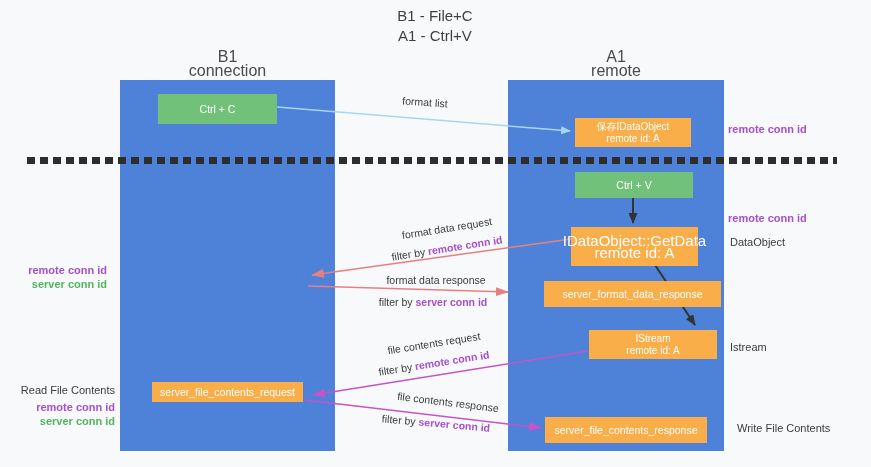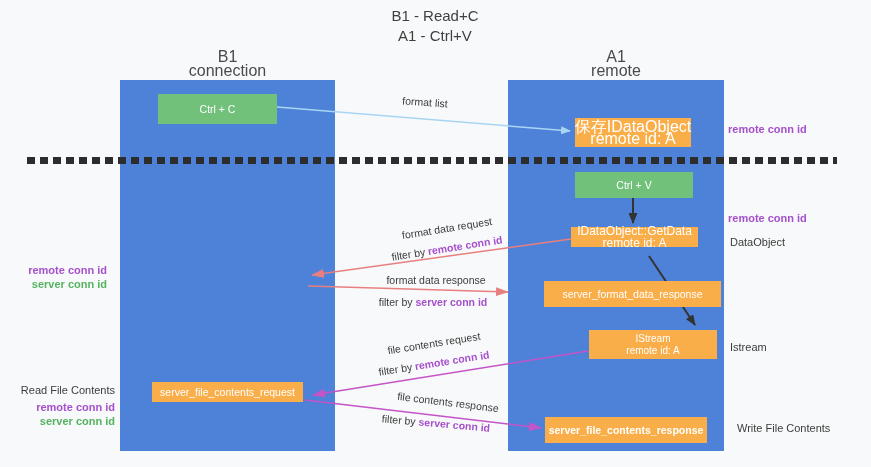--- a/index.html
+++ b/index.html
@@ -29,21 +29,21 @@
   .greenlbl{color:#54b45f;font-weight:bold;}
   .sidelbl{z-index:5;font-size:11px;line-height:14px;white-space:nowrap;}
   .rightalign{text-align:right;}
 </style>
 </head>
 <body>
 
 <div class="stage">
 
   <div class="abs title">
-    <div>B1 - Read+C</div>
+    <div>B1 - File+C</div>
     <div>A1 - Ctrl+V</div>
   </div>
 
   <div class="abs col-header" style="left:120px;width:215px;">
     <div>B1</div>
     <div>connection</div>
   </div>
   <div class="abs col-header" style="left:508px;width:216px;">
     <div>A1</div>
     <div>remote</div>
@@ -75,49 +75,49 @@
     <line x1="571" y1="239" x2="312" y2="275" stroke="#e87f7f" stroke-width="1.5" marker-end="url(#ah-salmon)"></line>
     <line x1="308" y1="286" x2="508" y2="292" stroke="#e87f7f" stroke-width="1.5" marker-end="url(#ah-salmon)"></line>
     <line x1="588" y1="351" x2="313" y2="395" stroke="#c454c8" stroke-width="1.5" marker-end="url(#ah-magenta)"></line>
     <line x1="305" y1="400" x2="541" y2="428" stroke="#c454c8" stroke-width="1.5" marker-end="url(#ah-magenta)"></line>
   </svg>
 
   <div class="abs node green" style="left:158px;top:94px;width:119px;height:30px;">
     <div>Ctrl + C</div>
   </div>
 
-  <div class="abs node orange" style="left:575px;top:118px;width:116px;height:29px;font-size:16px;line-height:12px;">
+  <div class="abs node orange" style="left:575px;top:118px;width:116px;height:29px;font-size:10px;line-height:12px;">
     <div>保存IDataObject</div>
     <div>remote id: A</div>
   </div>
 
   <div class="abs node green" style="left:575px;top:172px;width:118px;height:26px;">
     <div>Ctrl + V</div>
   </div>
 
-  <div class="abs node orange" style="left:571px;top:227px;width:127px;height:20px;font-size:12px;line-height:12px;">
+  <div class="abs node orange" style="left:571px;top:227px;width:127px;height:39px;font-size:15px;line-height:12px;">
     <div>IDataObject::GetData</div>
     <div>remote id: A</div>
   </div>
 
 
   <div class="abs node orange" style="left:512px;top:281px;width:177px;height:26px;margin-left:32px;">
     <div>server_format_data_response</div>
   </div>
 
   <div class="abs node orange" style="left:589px;top:330px;width:128px;height:29px;font-size:10px;line-height:12px;">
     <div>IStream</div>
     <div>remote id: A</div>
   </div>
 
   <div class="abs node orange" style="left:152px;top:382px;width:151px;height:20px;">
     <div>server_file_contents_request</div>
   </div>
 
-  <div class="abs node orange" style="left:545px;top:417px;width:162px;height:26px;font-weight:bold;">
+  <div class="abs node orange" style="left:545px;top:417px;width:162px;height:26px;">
     <div>server_file_contents_response</div>
   </div>
 
   <div class="abs albl rot4" style="left:355px;top:96px;width:140px;">format list</div>
 
   <div class="abs albl rotn9" style="left:377px;top:222px;width:140px;">format data request</div>
   <div class="abs albl rotn9" style="left:367px;top:242px;width:160px;">
     <span>filter by </span><span class="purple">remote conn id</span>
   </div>
 

